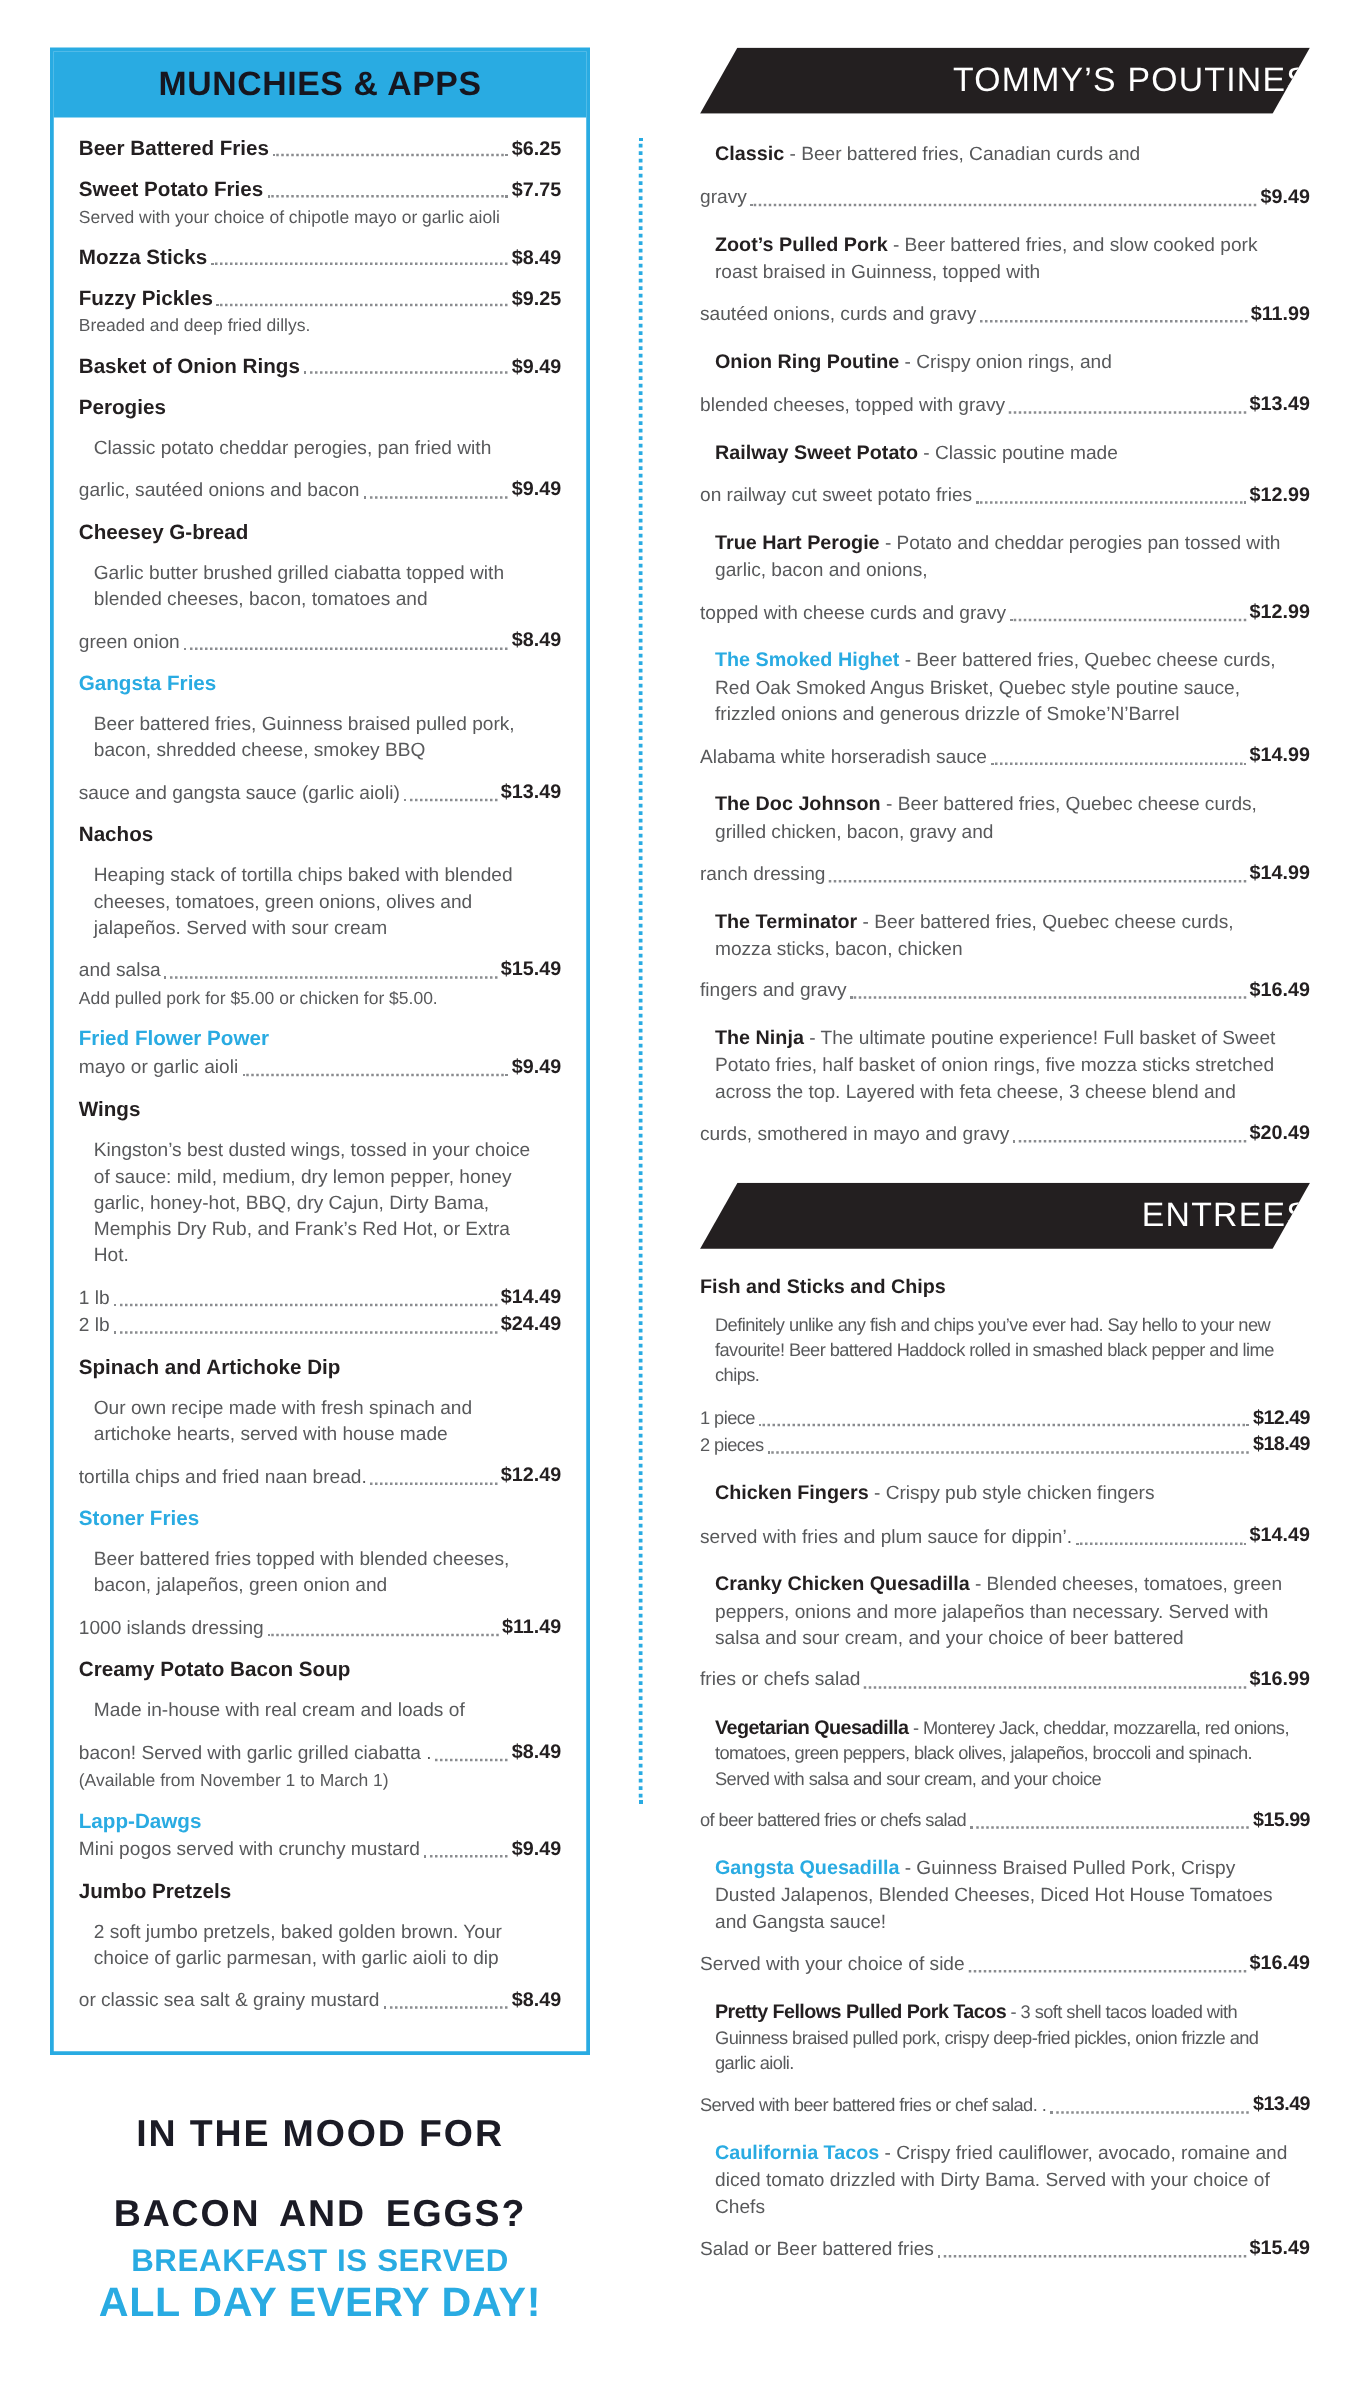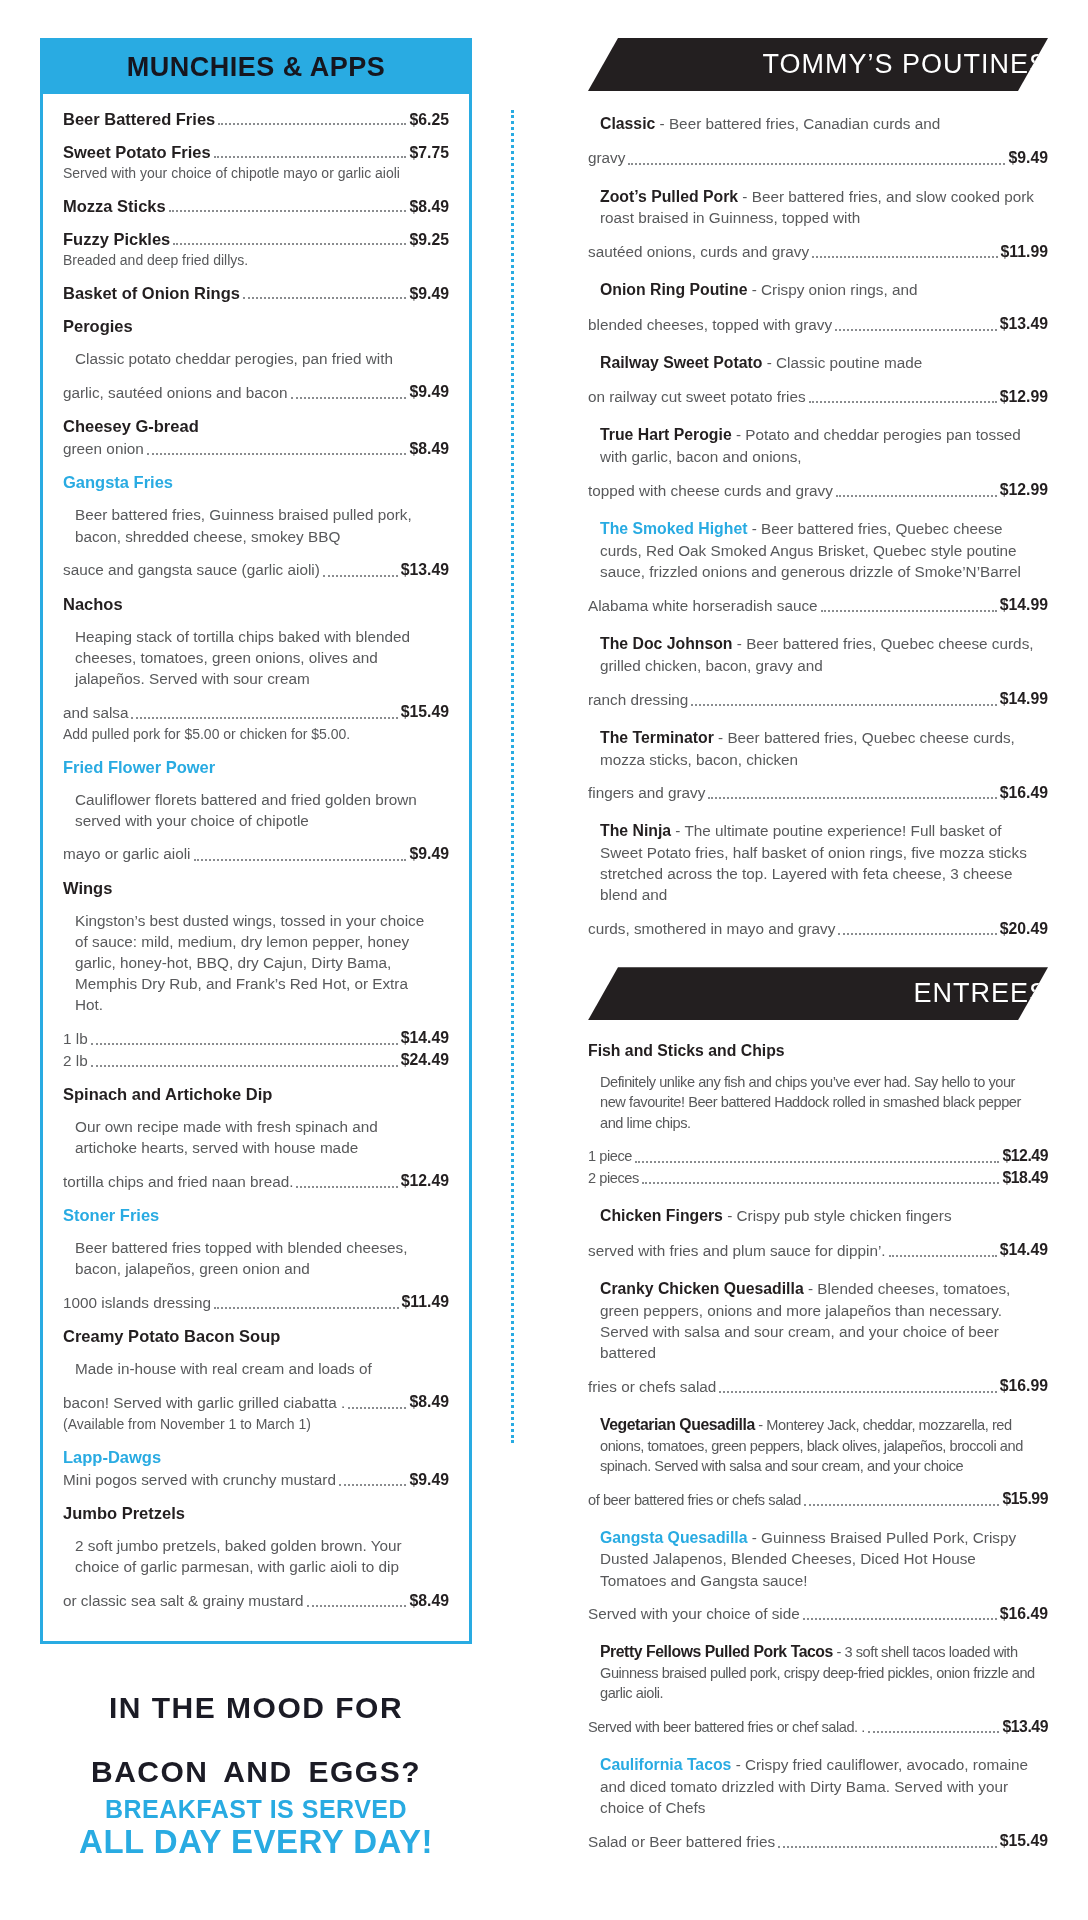--- a/index.html
+++ b/index.html
@@ -7,21 +7,21 @@
     --ink:#231f20;
     --body:#58595b;
     --dots:#8a8c8f;
   }
   *{box-sizing:border-box;}
   html,body{margin:0;padding:0;}
   body{
     width:1088px;height:1920px;background:#fff;position:relative;
     font-family:"Liberation Sans", sans-serif;color:var(--body);
   }
-  .page{display:flex;gap:116px;padding:38px 40px;}
+  .page{display:flex;gap:88px;padding:38px 40px;}
   .col-left{width:432px;flex:0 0 432px;}
   .col-right{flex:1;min-width:0;}
 
   
   .apps-box{border:3px solid var(--accent);padding:0 20px 16px;}
   .apps-header{
     background:var(--accent);color:#16161f;font-weight:bold;font-size:27px;
     letter-spacing:.5px;text-align:center;padding:11px 0;margin:0 -20px 16px;
   }
 
@@ -110,20 +110,21 @@
             <div class="name block">Perogies</div>
             <p class="desc">Classic potato cheddar perogies, pan fried with</p>
             <div class="tail-line">
               <span class="tail-text">garlic, sautéed onions and bacon</span>
               <span class="dots"></span>
               <span class="price">$9.49</span>
             </div>
           </div>
           <div class="item">
             <div class="name block">Cheesey G-bread</div>
+            <p class="desc">Garlic butter brushed grilled ciabatta topped with blended cheeses, bacon, tomatoes and</p>
             <div class="tail-line">
               <span class="tail-text">green onion</span>
               <span class="dots"></span>
               <span class="price">$8.49</span>
             </div>
           </div>
           <div class="item">
             <div class="name block accent">Gangsta Fries</div>
             <p class="desc">Beer battered fries, Guinness braised pulled pork, bacon, shredded cheese, smokey BBQ</p>
             <div class="tail-line">
@@ -137,21 +138,20 @@
             <p class="desc">Heaping stack of tortilla chips baked with blended cheeses, tomatoes, green onions, olives and jalapeños. Served with sour cream</p>
             <div class="tail-line">
               <span class="tail-text">and salsa</span>
               <span class="dots"></span>
               <span class="price">$15.49</span>
             </div>
             <p class="note">Add pulled pork for $5.00 or chicken for $5.00.</p>
           </div>
           <div class="item">
             <div class="name block accent">Fried Flower Power</div>
-            <p class="desc">Cauliflower florets battered and fried golden brown served with your choice of chipotle</p>
             <div class="tail-line">
               <span class="tail-text">mayo or garlic aioli</span>
               <span class="dots"></span>
               <span class="price">$9.49</span>
             </div>
           </div>
           <div class="item">
             <div class="name block">Wings</div>
             <p class="desc">Kingston’s best dusted wings, tossed in your choice of sauce: mild, medium, dry lemon pepper, honey garlic, honey-hot, BBQ, dry Cajun, Dirty Bama, Memphis Dry Rub, and Frank’s Red Hot, or Extra Hot.</p>
             <div class="tail-line">

